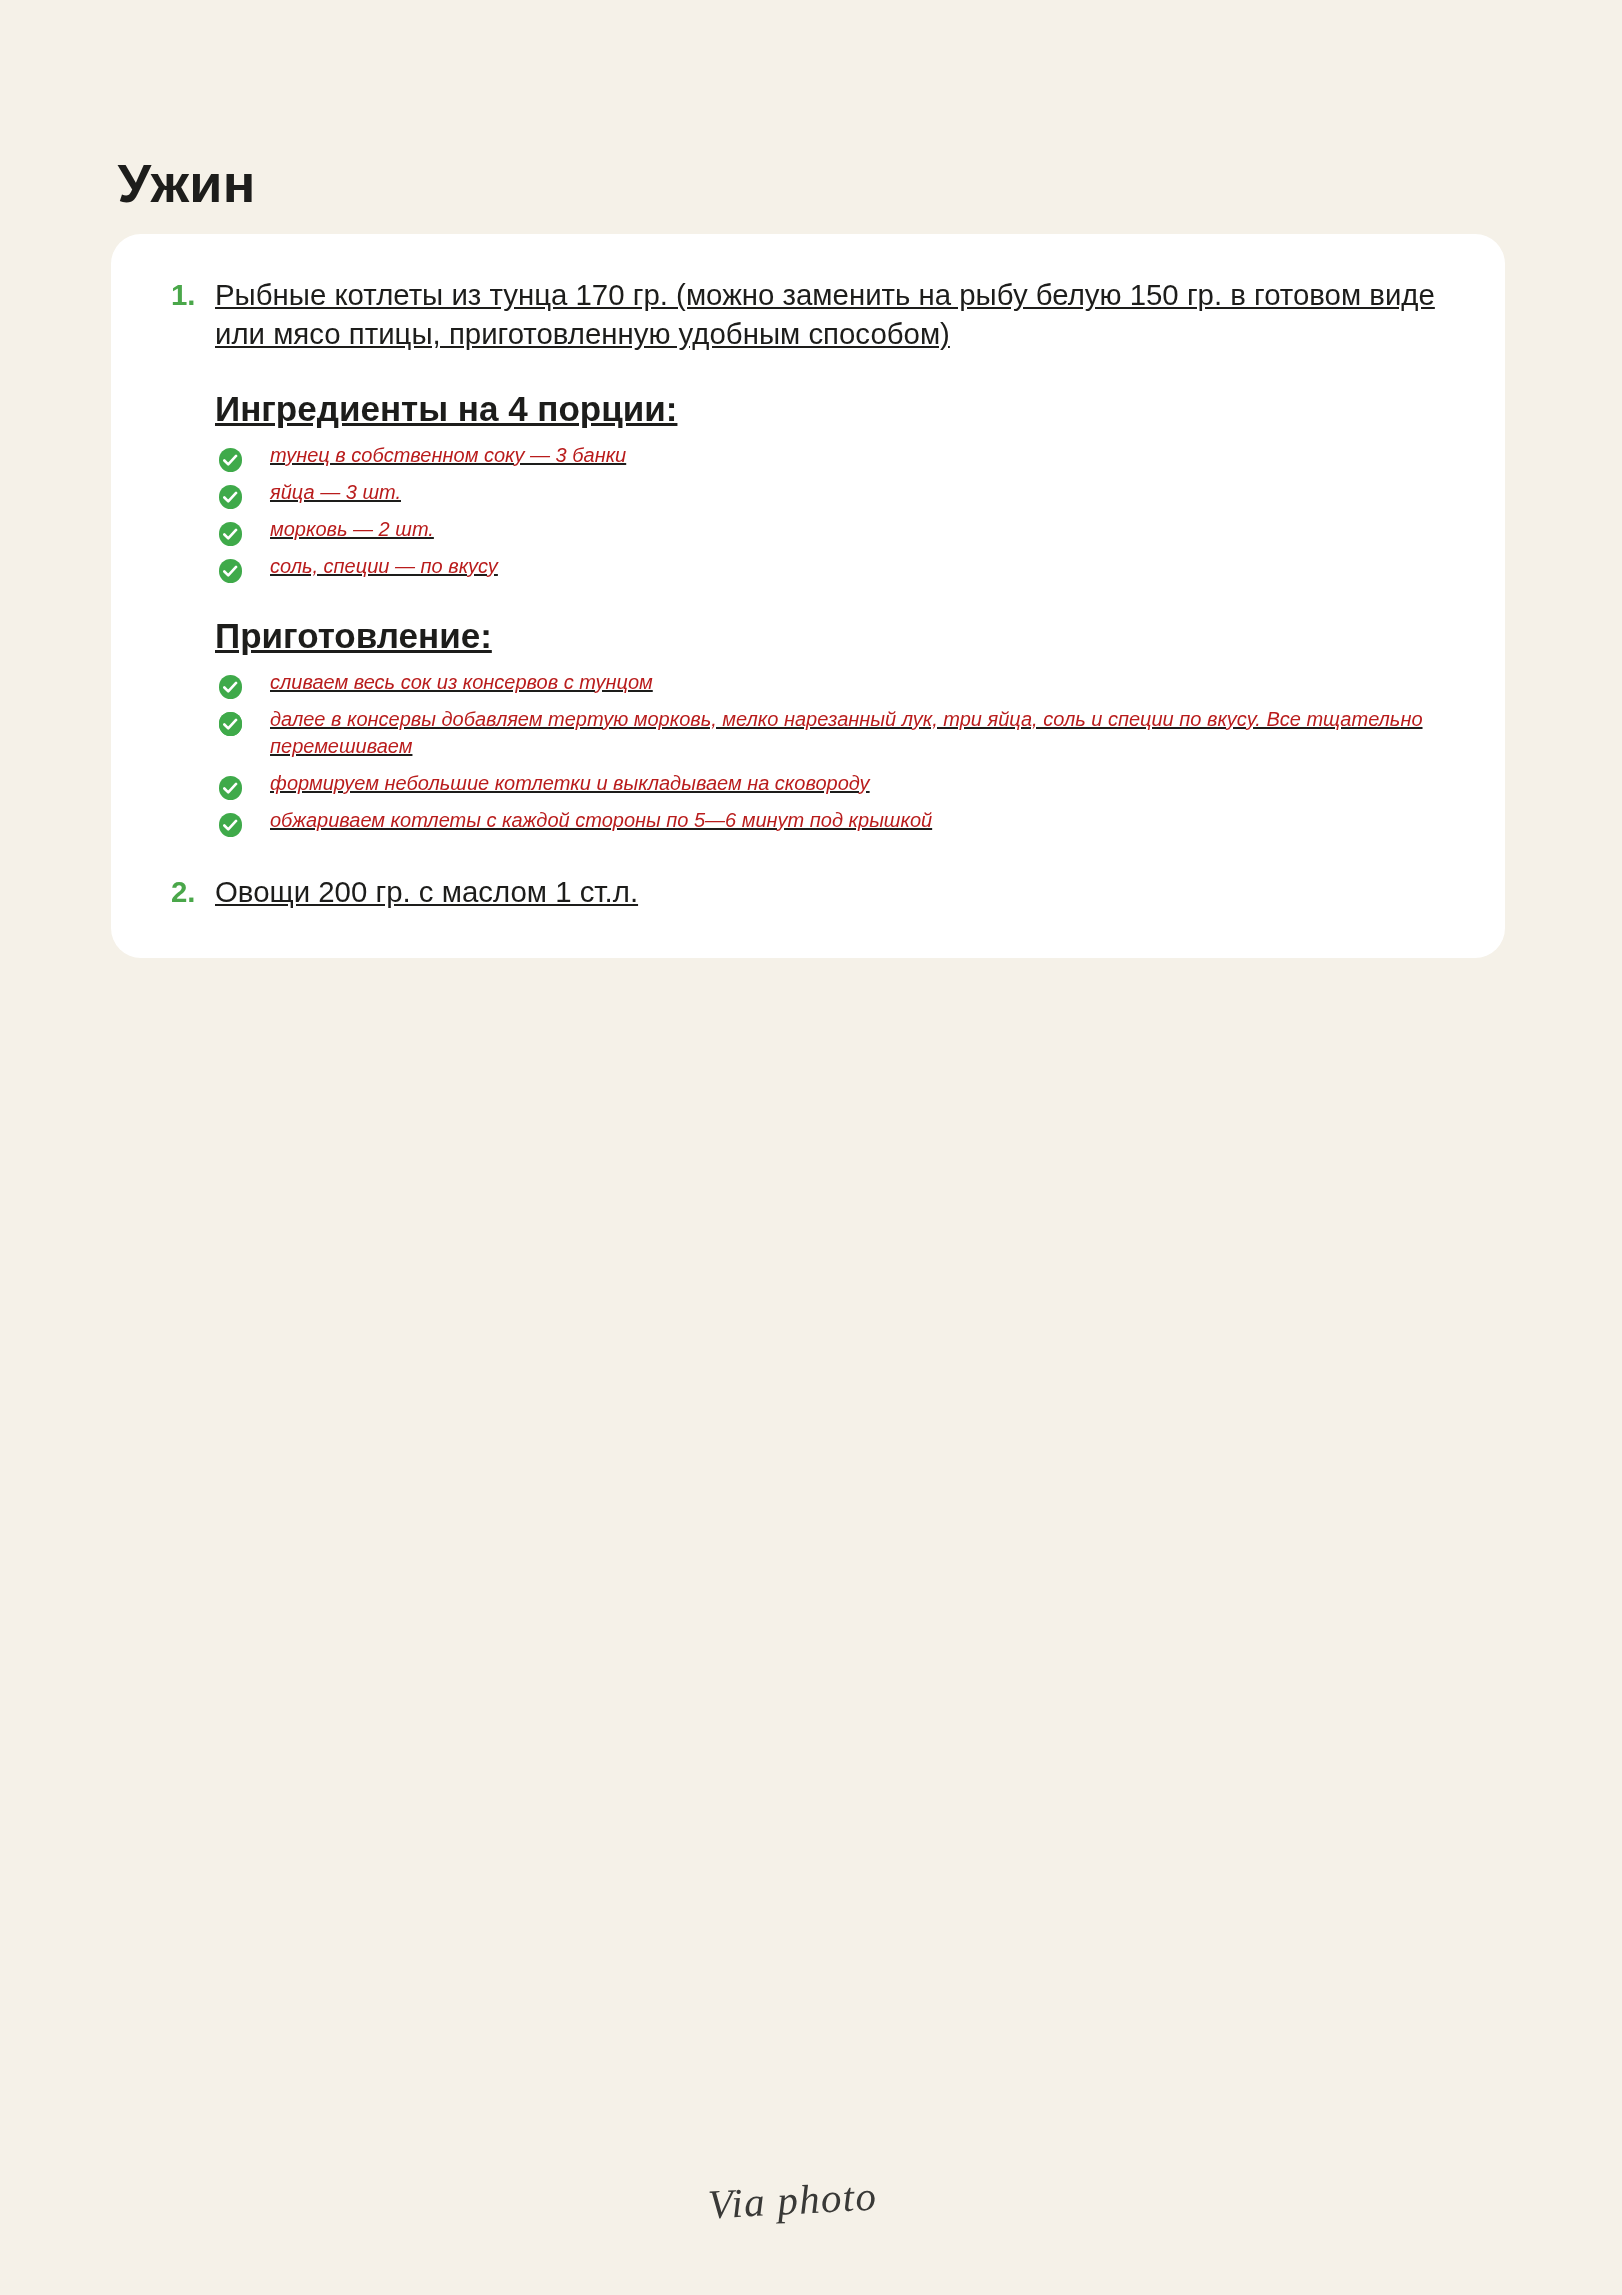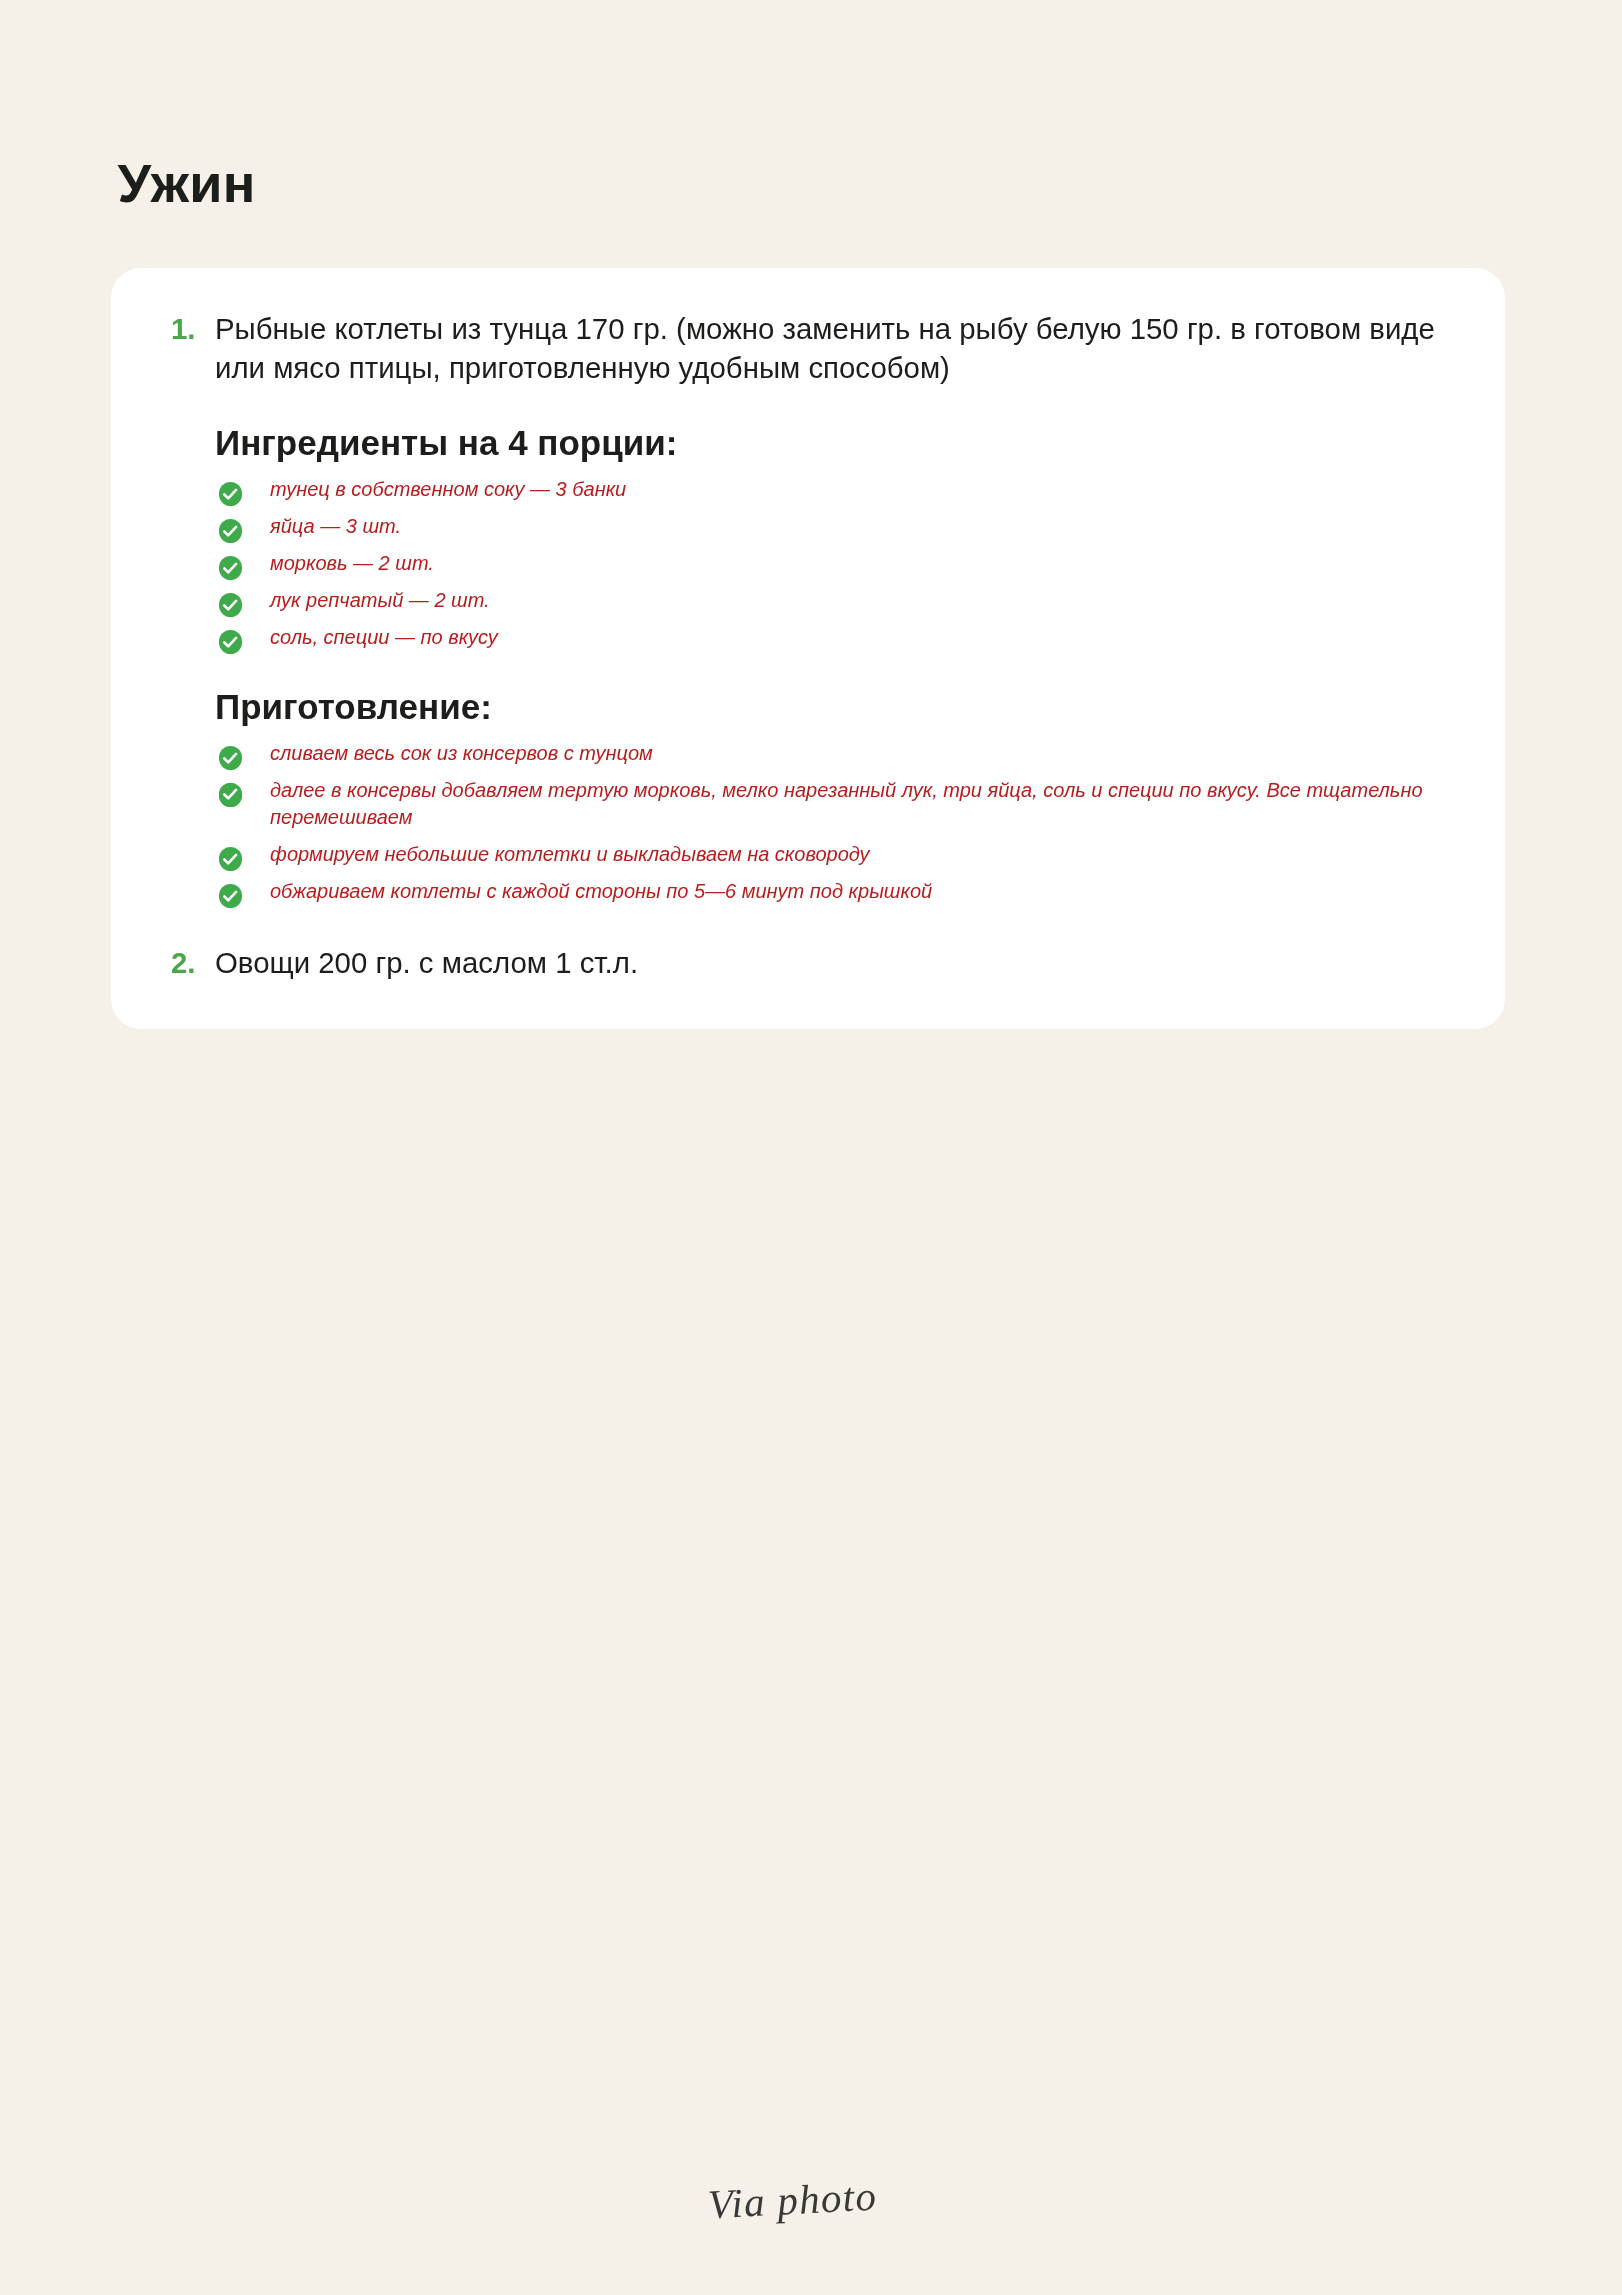--- a/index.html
+++ b/index.html
@@ -24,26 +24,27 @@
   .page-title {
     font-size: 54px;
     font-weight: bold;
     letter-spacing: 0.3px;
     margin: 0;
     padding-top: 152px;
     padding-left: 6.5px;
     color: #1d1d1b;
   }
   .card {
-    margin-top: 54px;
+    margin-top: 20px;
     background: #ffffff;
     border-radius: 30px;
     box-sizing: border-box;
     padding: 41px 59px 47px 39px;
     width: 1394px;
+    text-decoration: underline;
   }
   ol.main-list {
     list-style: none;
     margin: 0;
     padding: 0;
     counter-reset: mainitem;
   }
   ol.main-list > li.main-item {
     position: relative;
     padding-left: 65px;
@@ -164,28 +165,20 @@
                 </svg>
             </span>
             <span>морковь — 2 шт.</span>
           </li>
           <li>
             <span class="check-icon">
               <svg viewBox="0 0 22 20">
                   <path d="M2 10 L8 16 L20 3" stroke="#ffffff" stroke-width="4" fill="none" stroke-linecap="round" stroke-linejoin="round"></path>
                 </svg>
             </span>
-            <span>лук репчатый — 2 шт.</span>
-          </li>
-          <li>
-            <span class="check-icon">
-              <svg viewBox="0 0 22 20">
-                  <path d="M2 10 L8 16 L20 3" stroke="#ffffff" stroke-width="4" fill="none" stroke-linecap="round" stroke-linejoin="round"></path>
-                </svg>
-            </span>
             <span>соль, специи — по вкусу</span>
           </li>
         </ul>
 
         <div class="section-heading">Приготовление:</div>
         <ul class="check-list gap-after-steps">
           <li>
             <span class="check-icon">
               <svg viewBox="0 0 22 20">
                   <path d="M2 10 L8 16 L20 3" stroke="#ffffff" stroke-width="4" fill="none" stroke-linecap="round" stroke-linejoin="round"></path>

